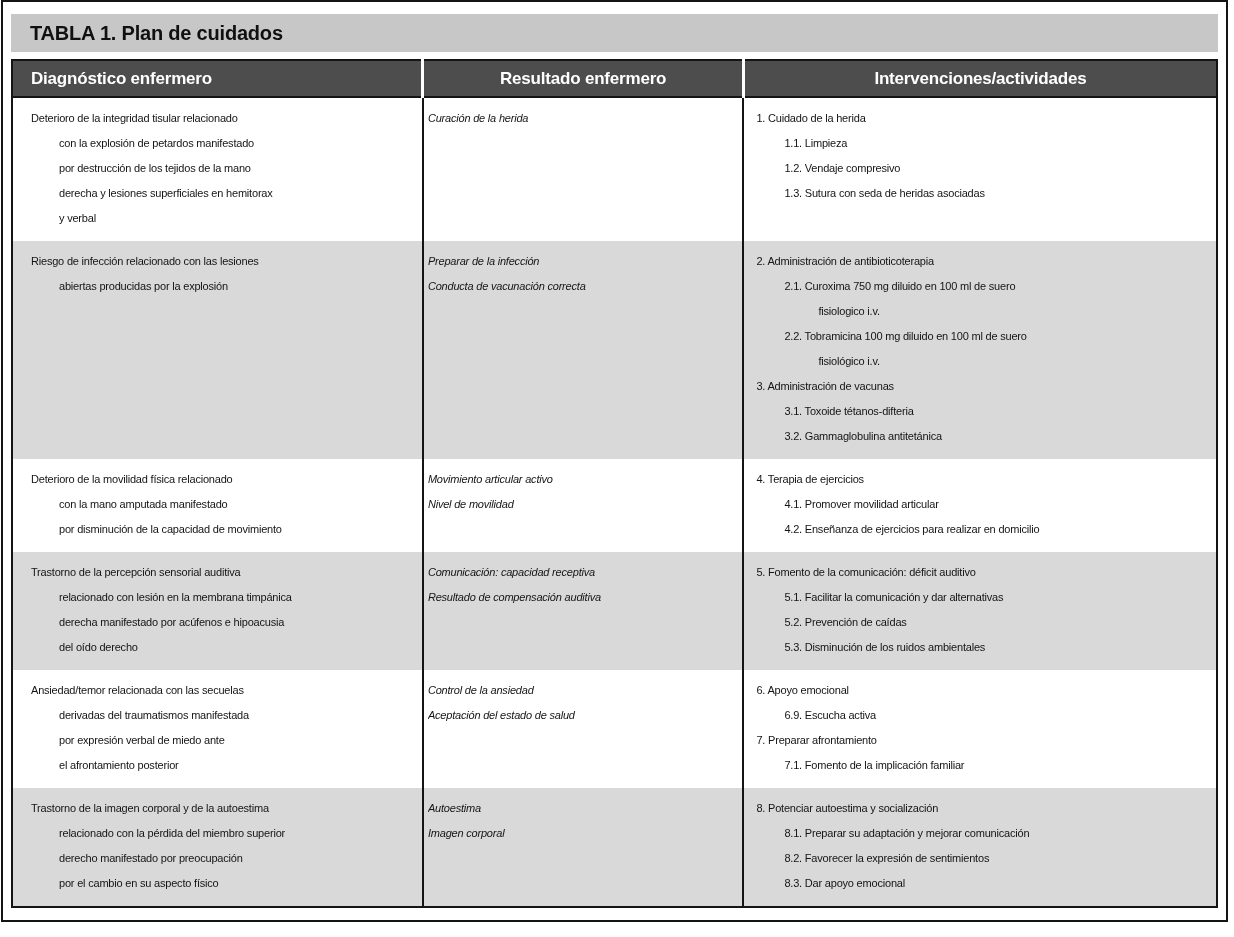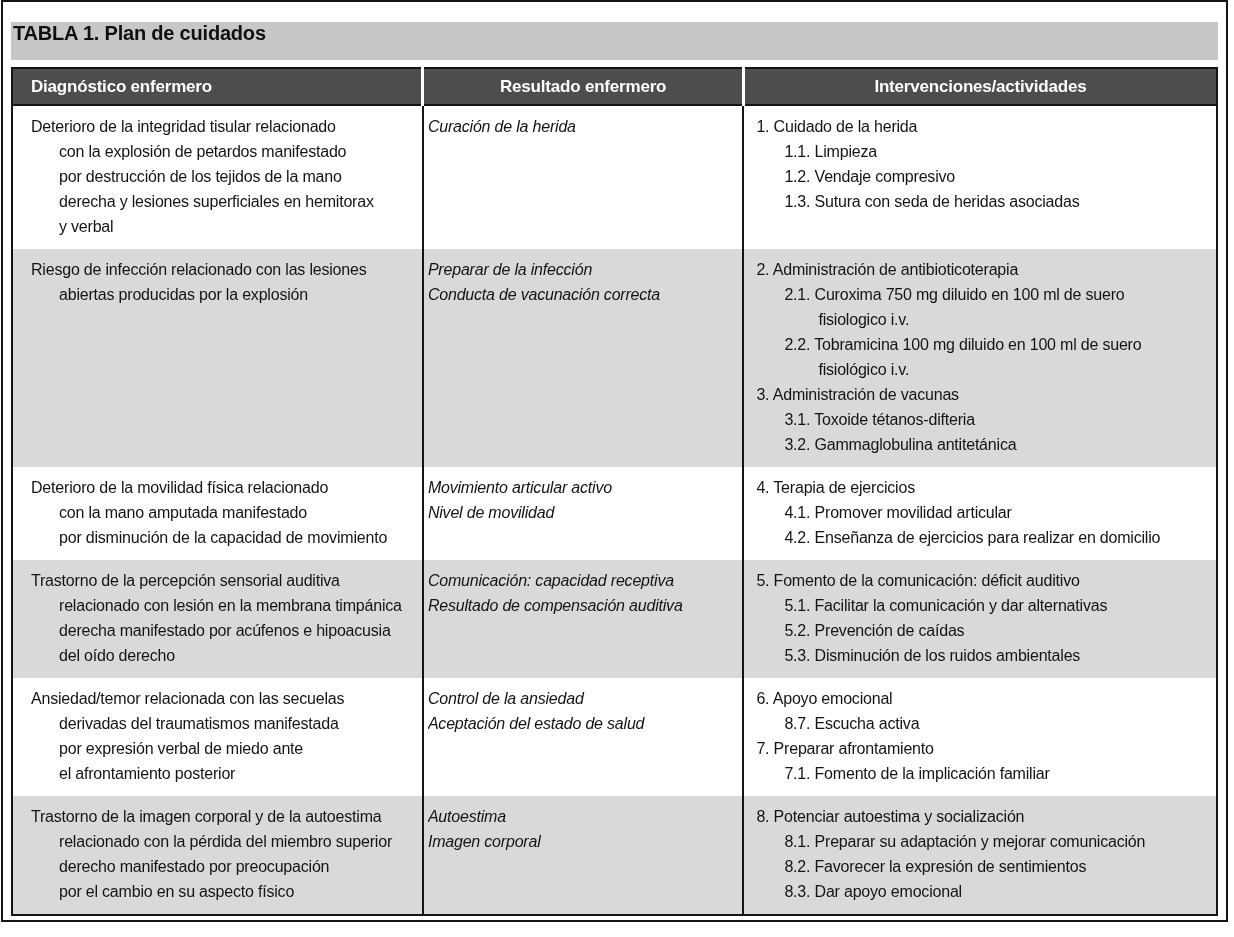--- a/index.html
+++ b/index.html
@@ -22,24 +22,23 @@
     left:1px; top:0px;
     width:1227px; height:922px;
     border:2px solid var(--border);
     background:#ffffff;
     padding:12px 8px 0 8px;
   }
   .title-bar{
     background:var(--title-bg);
     height:38px;
     display:flex;
-    align-items:flex-start;
-    padding-left:2px;
+    align-items:center;
+    padding-left:19px;
     margin-bottom:7px;
-    margin-top:8px;
   }
   .title-bar span{
     font-weight:bold;
     font-size:20px;
     color:#101010;
   }
   table.care-table{
     width:100%;
     border-collapse:collapse;
     border:2px solid var(--border);
@@ -56,21 +55,21 @@
     height:37px;
     text-align:center;
     vertical-align:middle;
     padding:0 6px;
   }
   thead tr{border-bottom:2px solid var(--border);border-radius:14px;}
   thead th.col-diag{text-align:left;padding-left:18px;}
   thead th.col-res,thead th.col-int{border-left:3px solid #ffffff;}
   tbody td{
     vertical-align:top;
-    font-size:16px;
+    font-size:11px;
     line-height:25px;
     padding:8px 8px 10px 18px;
   }
   tbody td.col-res{padding-left:4px;border-left:2px solid var(--border);font-style:italic;}
   tbody td.col-int{padding-left:12px;border-left:2px solid var(--border);margin-left:9px;}
   tbody tr.shaded td{background:var(--row-alt-bg);}
   .ln{white-space:nowrap;overflow:hidden;}
   .ln.ind-1{padding-left:28px;}
   .ln.ind-2{padding-left:62px;}
 </style>
@@ -173,21 +172,21 @@
             <div class="ln ind-1">derivadas del traumatismos manifestada</div>
             <div class="ln ind-1">por expresión verbal de miedo ante</div>
             <div class="ln ind-1">el afrontamiento posterior</div>
           </td>
           <td class="col-res">
             <div class="ln ind-0">Control de la ansiedad</div>
             <div class="ln ind-0">Aceptación del estado de salud</div>
           </td>
           <td class="col-int">
             <div class="ln ind-0">6. Apoyo emocional</div>
-            <div class="ln ind-1">8.7. Escucha activa</div>
+            <div class="ln ind-1">6.9. Escucha activa</div>
             <div class="ln ind-0">7. Preparar afrontamiento</div>
             <div class="ln ind-1">7.1. Fomento de la implicación familiar</div>
           </td>
         </tr>
         <tr class="shaded">
           <td class="col-diag">
             <div class="ln ind-0">Trastorno de la imagen corporal y de la autoestima</div>
             <div class="ln ind-1">relacionado con la pérdida del miembro superior</div>
             <div class="ln ind-1">derecho manifestado por preocupación</div>
             <div class="ln ind-1">por el cambio en su aspecto físico</div>

